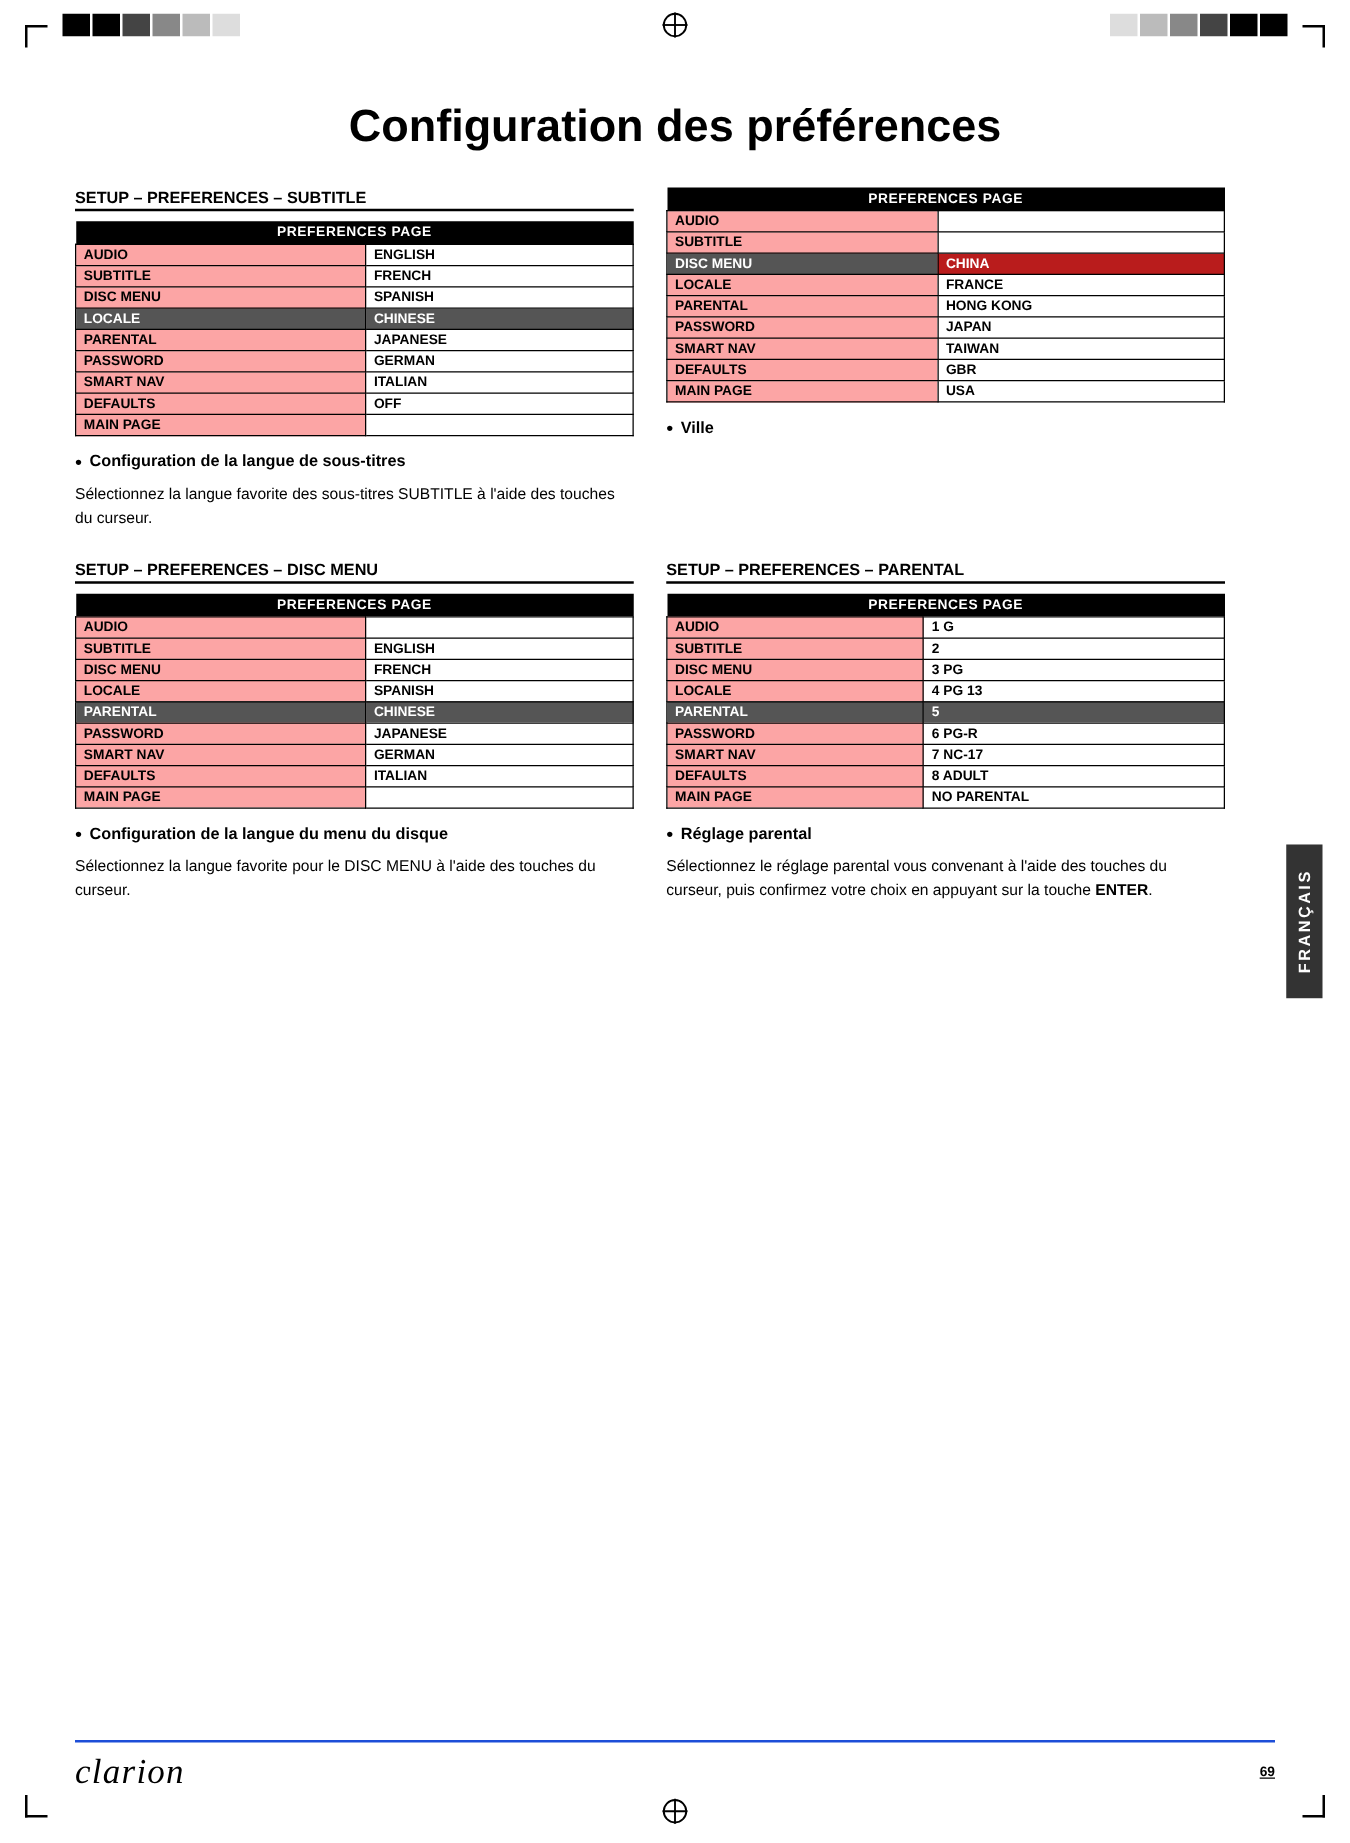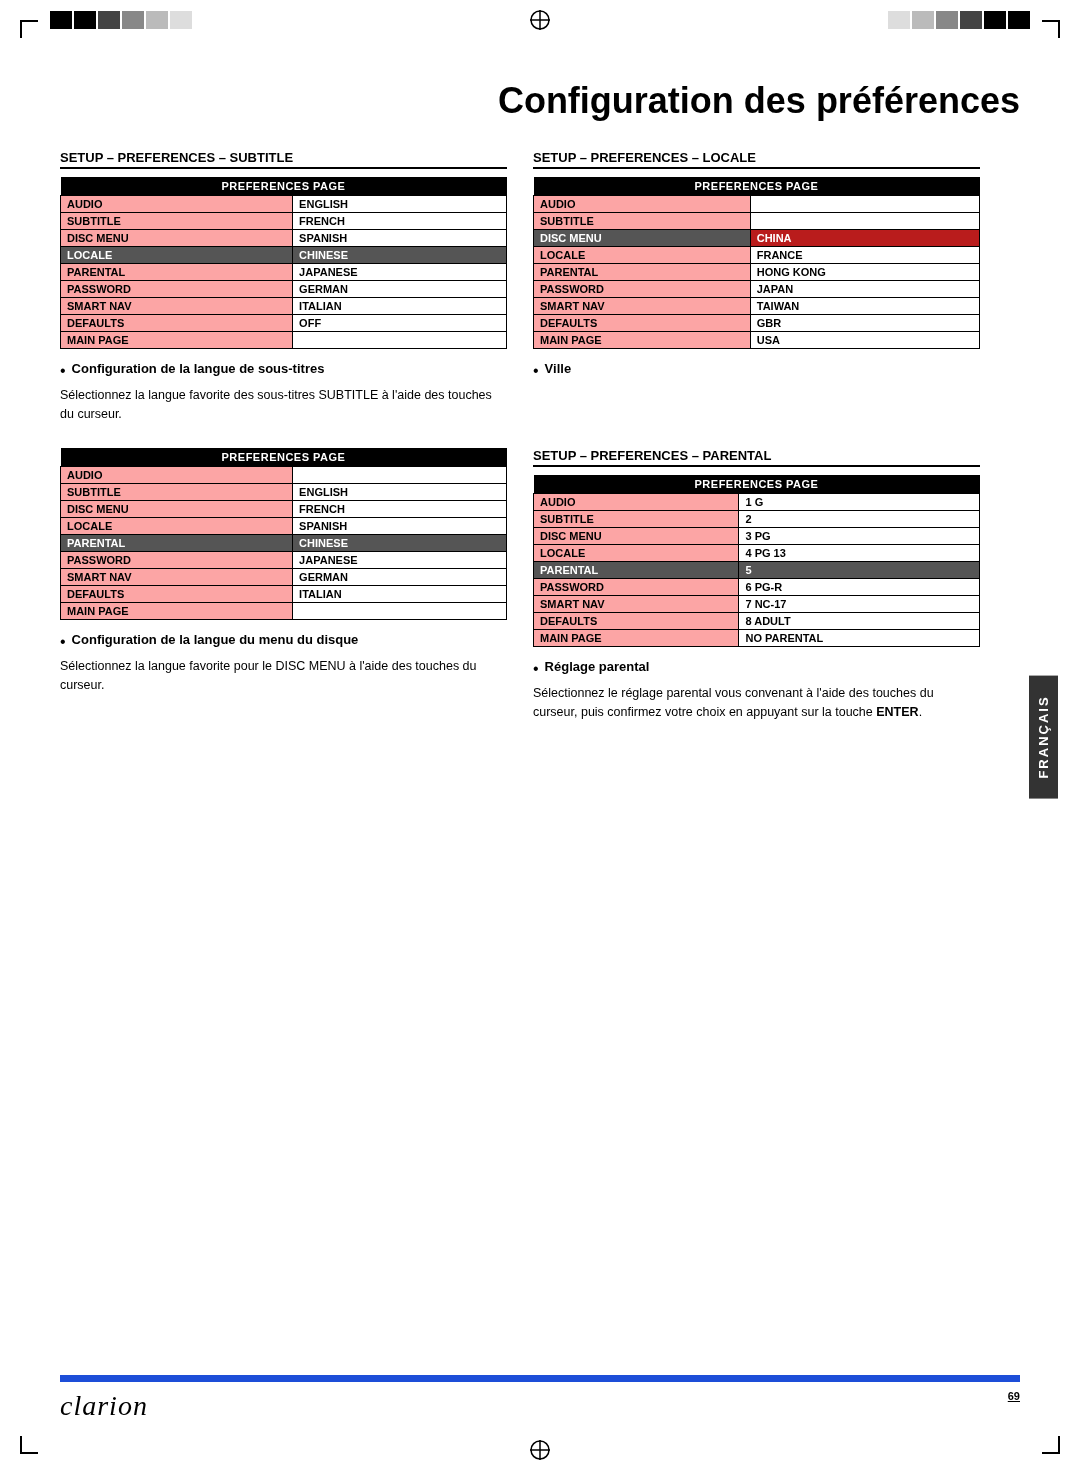--- a/index.html
+++ b/index.html
@@ -67,21 +67,21 @@
       background: #333;
       color: #fff;
       font-size: 13px;
       font-weight: bold;
       letter-spacing: 2px;
       padding: 20px 7px;
       text-transform: uppercase;
     }
 
     h1.main-title {
-      text-align: right;
+      text-align: center;
       font-size: 36px;
       font-weight: bold;
       margin-bottom: 28px;
       margin-top: 10px;
       font-family: Arial, Helvetica, sans-serif;
     }
 
     .content-area {
       display: grid;
       grid-template-columns: 1fr 1fr;
@@ -148,26 +148,26 @@
       line-height: 1.5;
       margin-top: 4px;
     }
     .body-text strong {
       font-weight: bold;
     }
 
     
     .bottom-bar {
       position: absolute;
-      bottom: 52px;
+      bottom: 40px;
       left: 60px;
       right: 60px;
       display: flex;
-      align-items: flex-start;
-      border-top: 7px solid #1d4ed8;
+      align-items: center;
+      border-top: 2px solid #1d4ed8;
       padding-top: 8px;
     }
     .clarion-logo {
       font-family: 'Times New Roman', serif;
       font-size: 28px;
       font-weight: normal;
       font-style: italic;
       letter-spacing: 1px;
     }
     .page-number {
@@ -265,21 +265,20 @@
         </tbody>
     </table>
     <div class="bullet-point">
       <span class="bullet">•</span>
       <span class="bullet-text">Configuration de la langue de sous-titres</span>
     </div>
     <p class="body-text">Sélectionnez la langue favorite des sous-titres SUBTITLE à l'aide des touches du curseur.</p>
   </div>
 
   <div>
-    <div class="section-title">SETUP – PREFERENCES – LOCALE</div>
     <table class="prefs-table">
       <thead>
         <tr>
           <th colspan="2">PREFERENCES PAGE</th>
         </tr>
       </thead>
       <tbody id="locale-tbody">
       <tr>
             <td>AUDIO</td>
             <td></td>
@@ -318,20 +317,21 @@
           </tr>
         </tbody>
     </table>
     <div class="bullet-point">
       <span class="bullet">•</span>
       <span class="bullet-text">Ville</span>
     </div>
   </div>
 
   <div>
+    <div class="section-title">SETUP – PREFERENCES – DISC MENU</div>
     <table class="prefs-table">
       <thead>
         <tr>
           <th colspan="2">PREFERENCES PAGE</th>
         </tr>
       </thead>
       <tbody id="discmenu-tbody">
       <tr>
             <td>AUDIO</td>
             <td></td>

